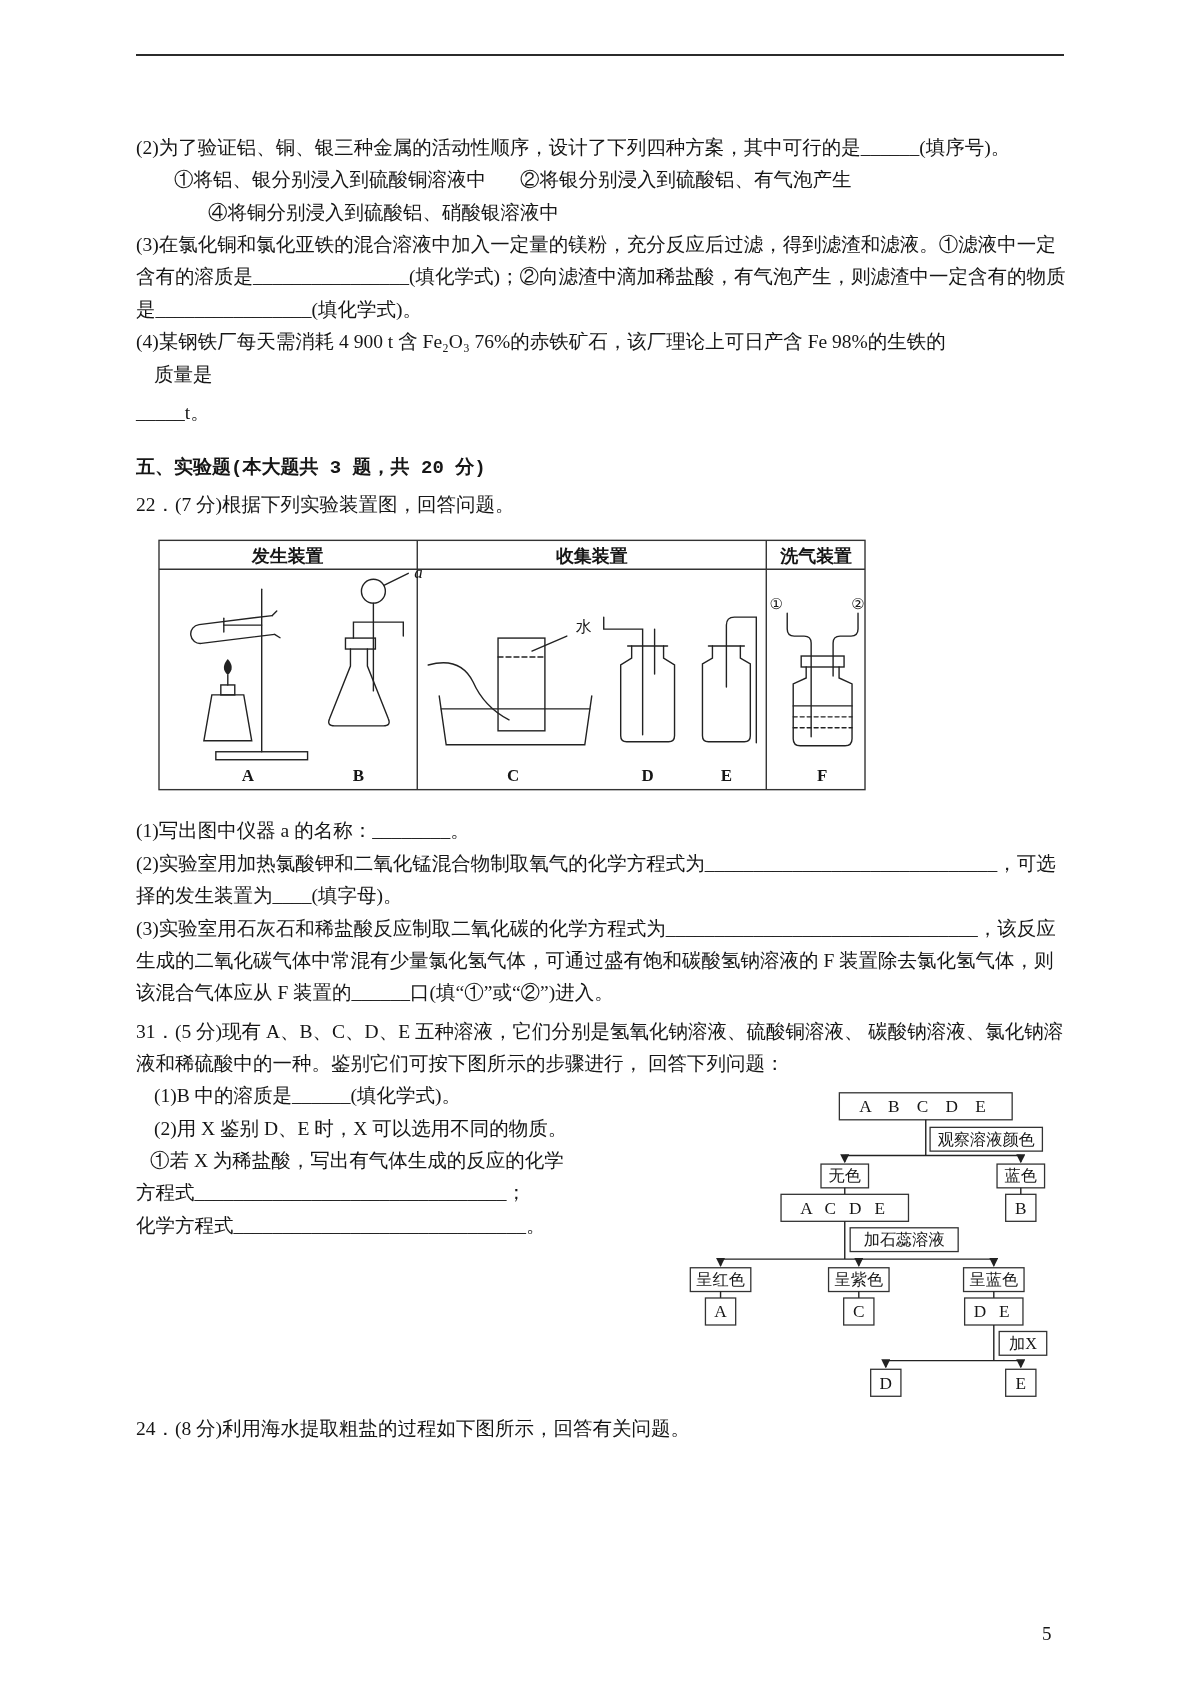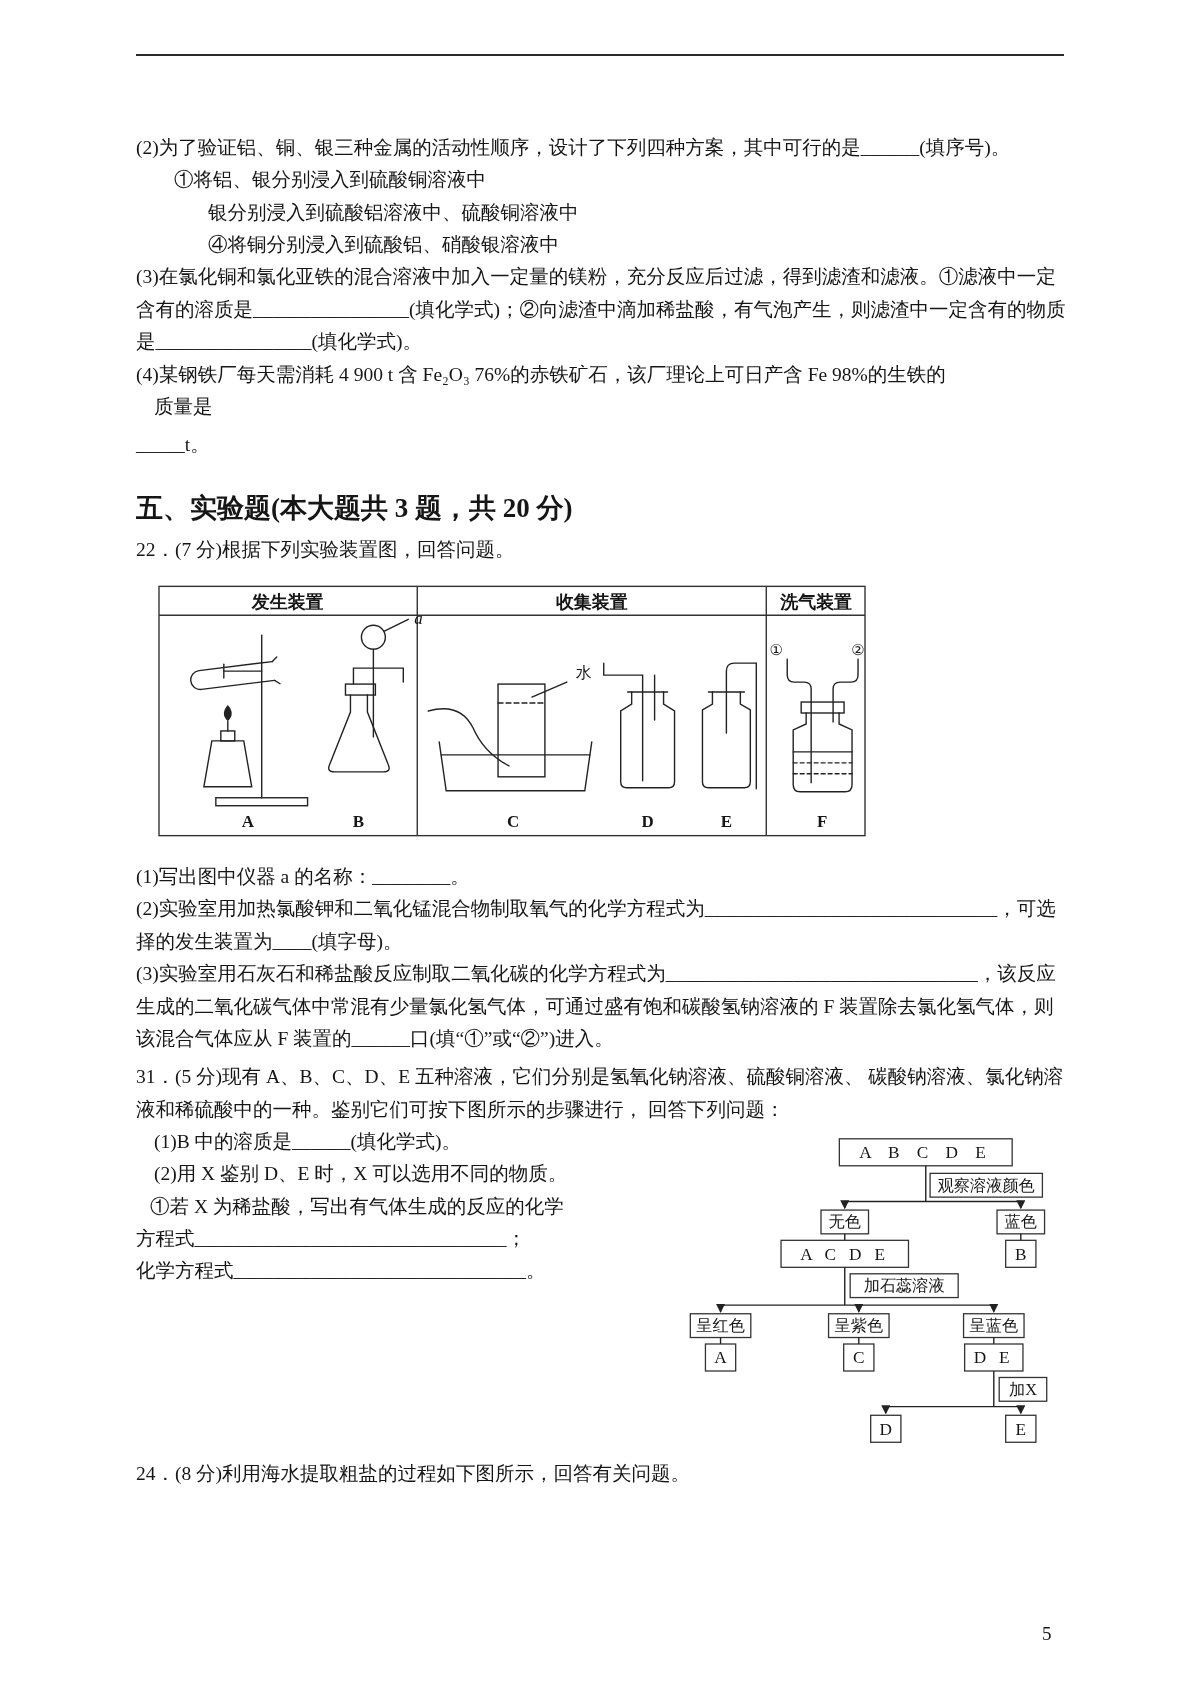--- a/index.html
+++ b/index.html
@@ -26,27 +26,28 @@
   .content {
     position: absolute;
     left: 136px;
     top: 132px;
     width: 930px;
   }
   .para { margin: 0; word-break: break-all; }
   .indent1 { padding-left: 38px; }
   .indent2 { padding-left: 18px; }
   .indent3 { padding-left: 14px; }
-  .opt-row { display: flex; flex-direction: column; }
+  .opt-row { display: flex; }
   .opt-row .opt2 { margin-left: 34px; }
   .mass-line { margin-top: 6px; }
   .section-title {
     font-weight: bold;
-    font-size: 27px;
+    font-size: 19px;
     margin: 24px 0 4px 0;
+    font-family: Liberation Mono, monospace;
   }
   .figure-wrap { margin: 18px 0 14px 22px; }
   .q22-subs { margin-top: 4px; }
   .q23-block { margin-top: 6px; }
   .q23-row { display: flex; justify-content: flex-start; align-items: flex-start; }
   .q23-left { width: 552px; }
   .flowchart-wrap { width: 382px; margin-top: 6px; }
   .q24-line { }
   .page-number {
     position: absolute;
@@ -66,21 +67,21 @@
 
 <div class="page">
   <div class="top-rule"></div>
 
   <div class="content">
 
     <p class="para">(2)为了验证铝、铜、银三种金属的活动性顺序，设计了下列四种方案，其中可行的是______(填序号)。</p>
 
     <div class="para indent1 opt-row">
       <span>①将铝、银分别浸入到硫酸铜溶液中</span>
-      <span class="opt2">银分别浸入到硫酸铝溶液中、硫酸铜溶液中</span>
+      <span class="opt2">②将银分别浸入到硫酸铝、有气泡产生</span>
     </div>
     <div class="para indent1 opt-row">
       <span class="opt2">④将铜分别浸入到硫酸铝、硝酸银溶液中</span>
     </div>
 
     <p class="para">(3)在氯化铜和氯化亚铁的混合溶液中加入一定量的镁粉，充分反应后过滤，得到滤渣和滤液。①滤液中一定含有的溶质是________________(填化学式)；②向滤渣中滴加稀盐酸，有气泡产生，则滤渣中一定含有的物质是________________(填化学式)。</p>
 
     <p class="para">(4)某钢铁厂每天需消耗 4 900 t 含 Fe₂O₃ 76%的赤铁矿石，该厂理论上可日产含 Fe 98%的生铁的</p>
     <p class="para indent2">质量是</p>
     <p class="para mass-line">_____t。</p>

